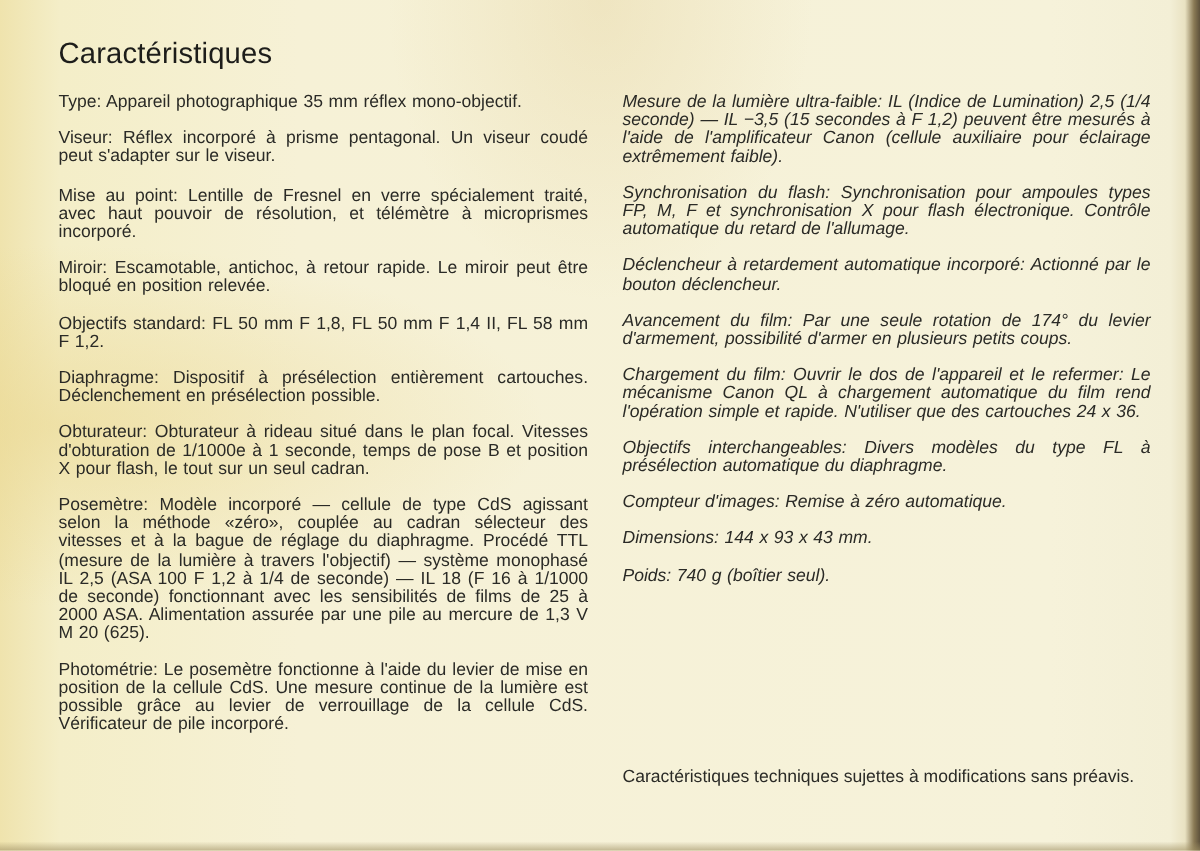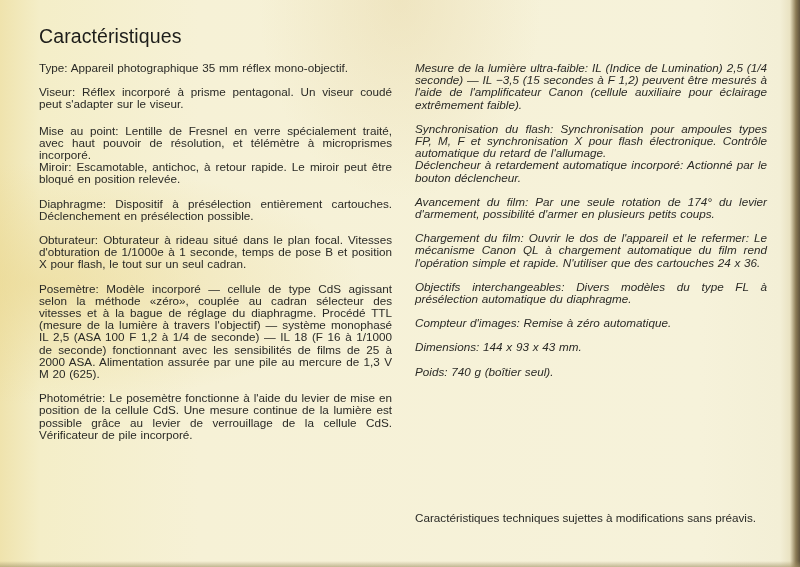--- a/index.html
+++ b/index.html
@@ -46,31 +46,32 @@
 </style>
 </head>
 <body>
 
 <div class="page">
   <div class="title">Caractéristiques</div>
 
   <div class="col left">
     <p class="para" style="margin-bottom:12px">Type: Appareil photographique 35 mm réflex mono-objectif.</p>
     <p class="para" style="margin-bottom:14px">Viseur: Réflex incorporé à prisme pentagonal. Un viseur coudé peut s'adapter sur le viseur.</p>
-    <p class="para" style="">Mise au point: Lentille de Fresnel en verre spécialement traité, avec haut pouvoir de résolution, et télémètre à microprismes incorporé.</p>
+    <p class="para" style="margin-bottom:12px">Mise au point: Lentille de Fresnel en verre spécialement traité, avec haut pouvoir de résolution, et télémètre à microprismes incorporé.</p>
     <p class="para" style="margin-bottom:12px">Miroir: Escamotable, antichoc, à retour rapide. Le miroir peut être bloqué en position relevée.</p>
+    <p class="para" style="margin-bottom:12px">Objectifs standard: FL 50 mm F 1,8, FL 50 mm F 1,4 II, FL 58 mm F 1,2.</p>
     <p class="para" style="margin-bottom:12px">Diaphragme: Dispositif à présélection entièrement cartouches. Déclenchement en présélection possible.</p>
     <p class="para" style="margin-bottom:12px">Obturateur: Obturateur à rideau situé dans le plan focal. Vitesses d'obturation de 1/1000e à 1 seconde, temps de pose B et position X pour flash, le tout sur un seul cadran.</p>
     <p class="para" style="margin-bottom:12px">Posemètre: Modèle incorporé — cellule de type CdS agissant selon la méthode «zéro», couplée au cadran sélecteur des vitesses et à la bague de réglage du diaphragme. Procédé TTL (mesure de la lumière à travers l'objectif) — système monophasé IL 2,5 (ASA 100 F 1,2 à 1/4 de seconde) — IL 18 (F 16 à 1/1000 de seconde) fonctionnant avec les sensibilités de films de 25 à 2000 ASA. Alimentation assurée par une pile au mercure de 1,3 V M 20 (625).</p>
     <p class="para">Photométrie: Le posemètre fonctionne à l'aide du levier de mise en position de la cellule CdS. Une mesure continue de la lumière est possible grâce au levier de verrouillage de la cellule CdS. Vérificateur de pile incorporé.</p>
   </div>
 
   <div class="col right">
     <p class="para" style="margin-bottom:12px">Mesure de la lumière ultra-faible: IL (Indice de Lumination) 2,5 (1/4 seconde) — IL −3,5 (15 secondes à F 1,2) peuvent être mesurés à l'aide de l'amplificateur Canon (cellule auxiliaire pour éclairage extrêmement faible).</p>
-    <p class="para" style="">Synchronisation du flash: Synchronisation pour ampoules types FP, M, F et synchronisation X pour flash électronique. Contrôle automatique du retard de l'allumage.</p>
+    <p class="para" style="margin-bottom:12px">Synchronisation du flash: Synchronisation pour ampoules types FP, M, F et synchronisation X pour flash électronique. Contrôle automatique du retard de l'allumage.</p>
     <p class="para" style="margin-bottom:12px">Déclencheur à retardement automatique incorporé: Actionné par le bouton déclencheur.</p>
     <p class="para" style="margin-bottom:12px">Avancement du film: Par une seule rotation de 174° du levier d'armement, possibilité d'armer en plusieurs petits coups.</p>
     <p class="para" style="margin-bottom:12px">Chargement du film: Ouvrir le dos de l'appareil et le refermer: Le mécanisme Canon QL à chargement automatique du film rend l'opération simple et rapide. N'utiliser que des cartouches 24 x 36.</p>
     <p class="para" style="margin-bottom:12px">Objectifs interchangeables: Divers modèles du type FL à présélection automatique du diaphragme.</p>
     <p class="para" style="margin-bottom:12px">Compteur d'images: Remise à zéro automatique.</p>
     <p class="para" style="margin-bottom:12px">Dimensions: 144 x 93 x 43 mm.</p>
     <p class="para">Poids: 740 g (boîtier seul).</p>
   </div>
 
   <div class="footer-note">Caractéristiques techniques sujettes à modifications sans préavis.</div>

